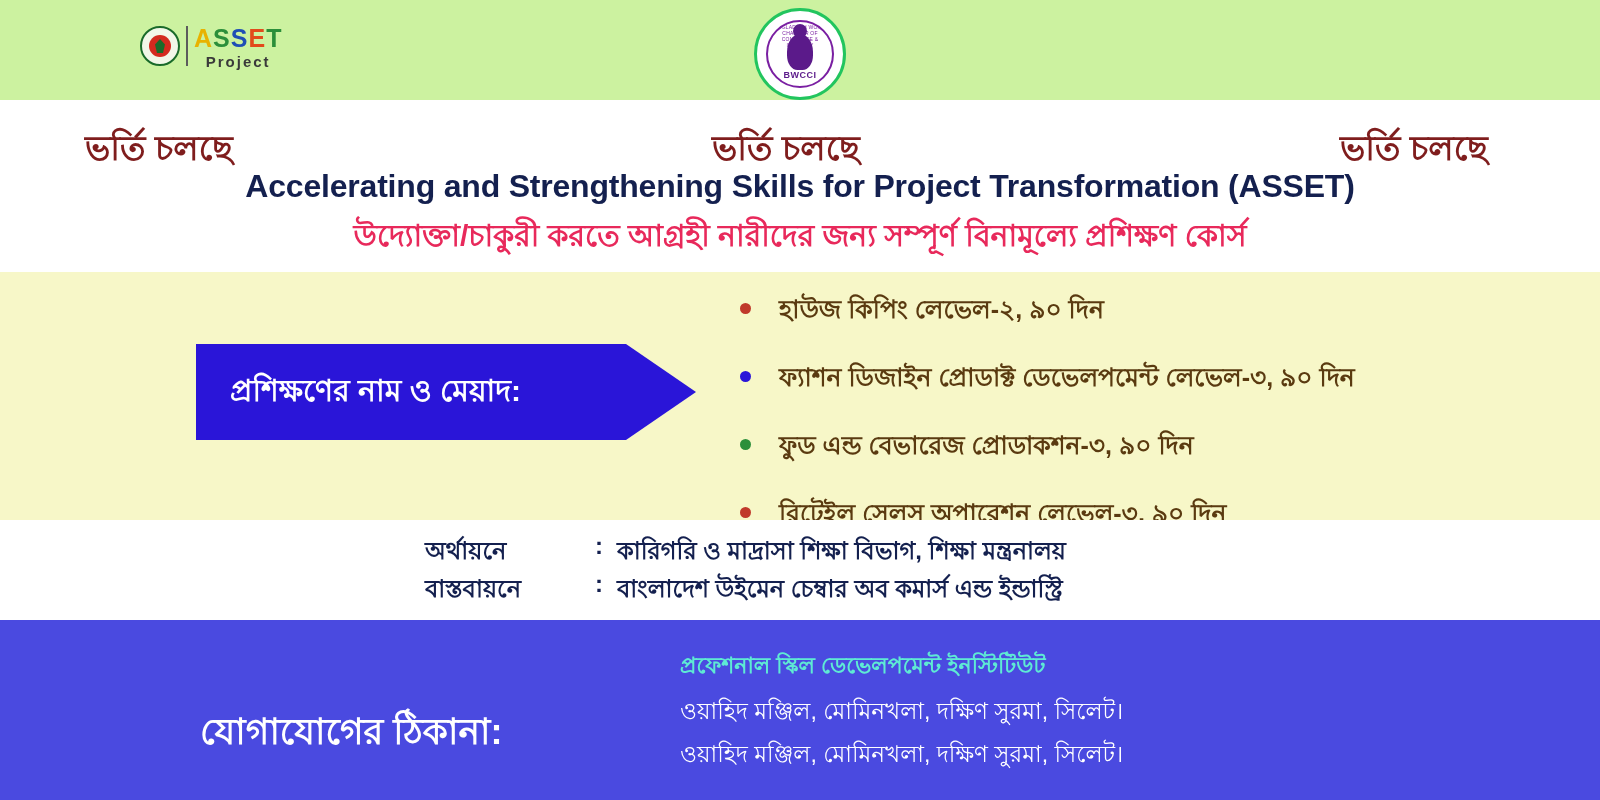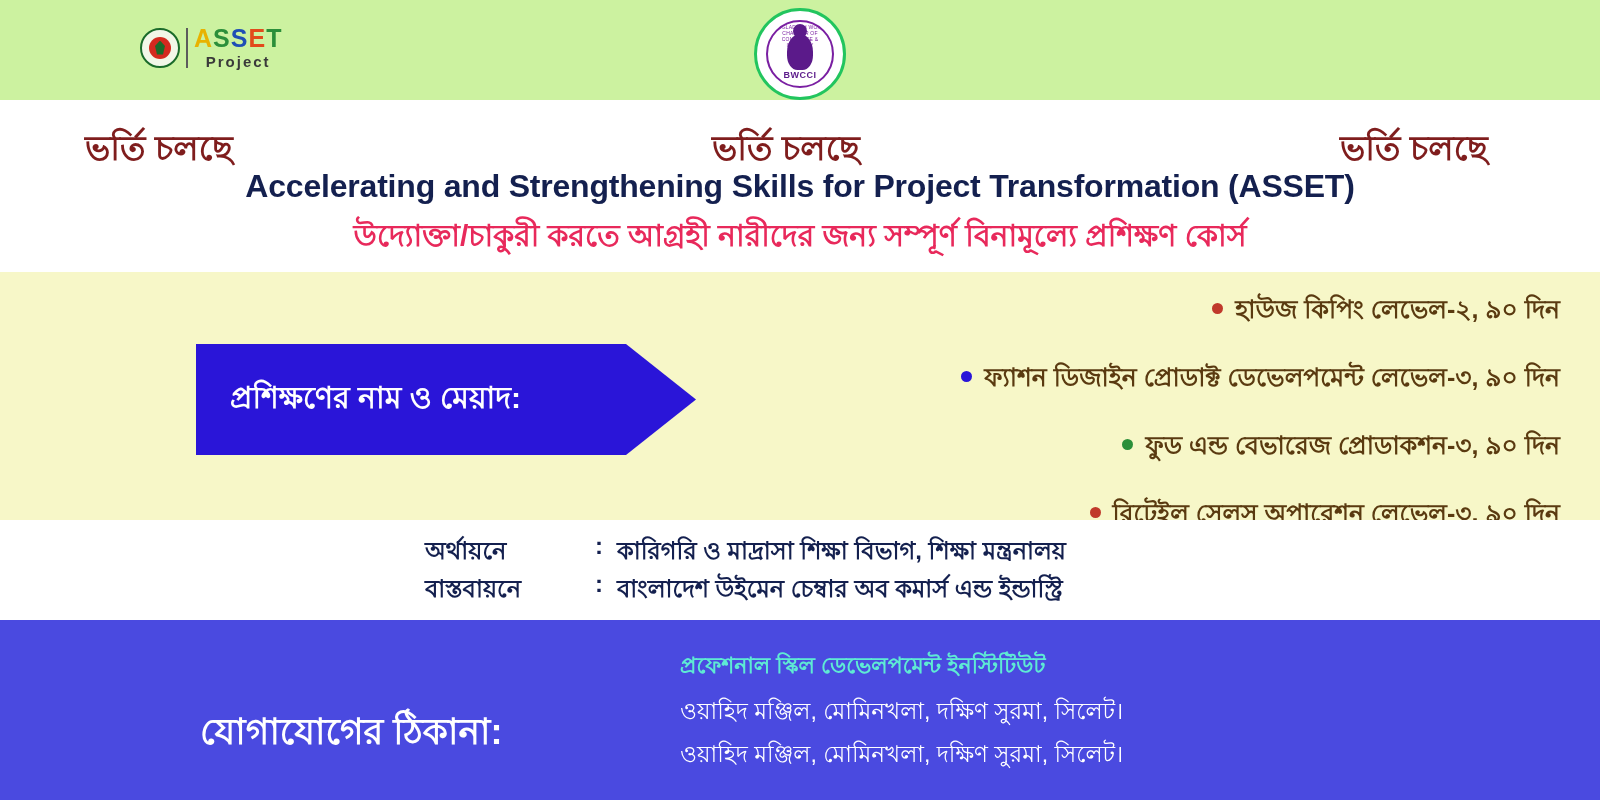--- a/index.html
+++ b/index.html
@@ -26,21 +26,20 @@
     top: 0; left: 0;
     width: 1600px;
     height: 100px;
     background: #ccf2a0;
   }
   .asset-logo {
     position: absolute;
     top: 26px;
     left: 140px;
     display: flex;
-    align-items: center;
   }
   .asset-emblem {
     width: 36px;
     height: 36px;
     border-radius: 50%;
     border: 2px solid #1a6b2a;
     background: #f2f7e8;
     display: flex;
     align-items: center;
     justify-content: center;
@@ -204,44 +203,43 @@
     top: 272px; left: 0;
     width: 1600px;
     height: 248px;
     background: #f7f7c8;
   }
   .arrow-tag {
     position: absolute;
     top: 72px;
     left: 196px;
     width: 500px;
-    height: 111px;
+    height: 96px;
     background: #2a15d8;
     clip-path: polygon(0 0, 86% 0, 100% 50%, 86% 100%, 0 100%);
     display: flex;
     align-items: center;
   }
   .arrow-tag-text {
     color: #ffffff;
     font-size: 30px;
     font-weight: bold;
     padding-left: 34px;
   }
   .course-list {
     position: absolute;
     top: 18px;
     left: 740px;
     width: 820px;
   }
   .course-item {
     display: flex;
     align-items: baseline;
-    gap: 12px;
+    gap: 28px;
     margin-bottom: 25px;
-    justify-content: flex-end;
   }
   .bullet {
     width: 11px;
     height: 11px;
     border-radius: 50%;
     flex: 0 0 auto;
     position: relative;
     top: -4px;
   }
   .course-text {

